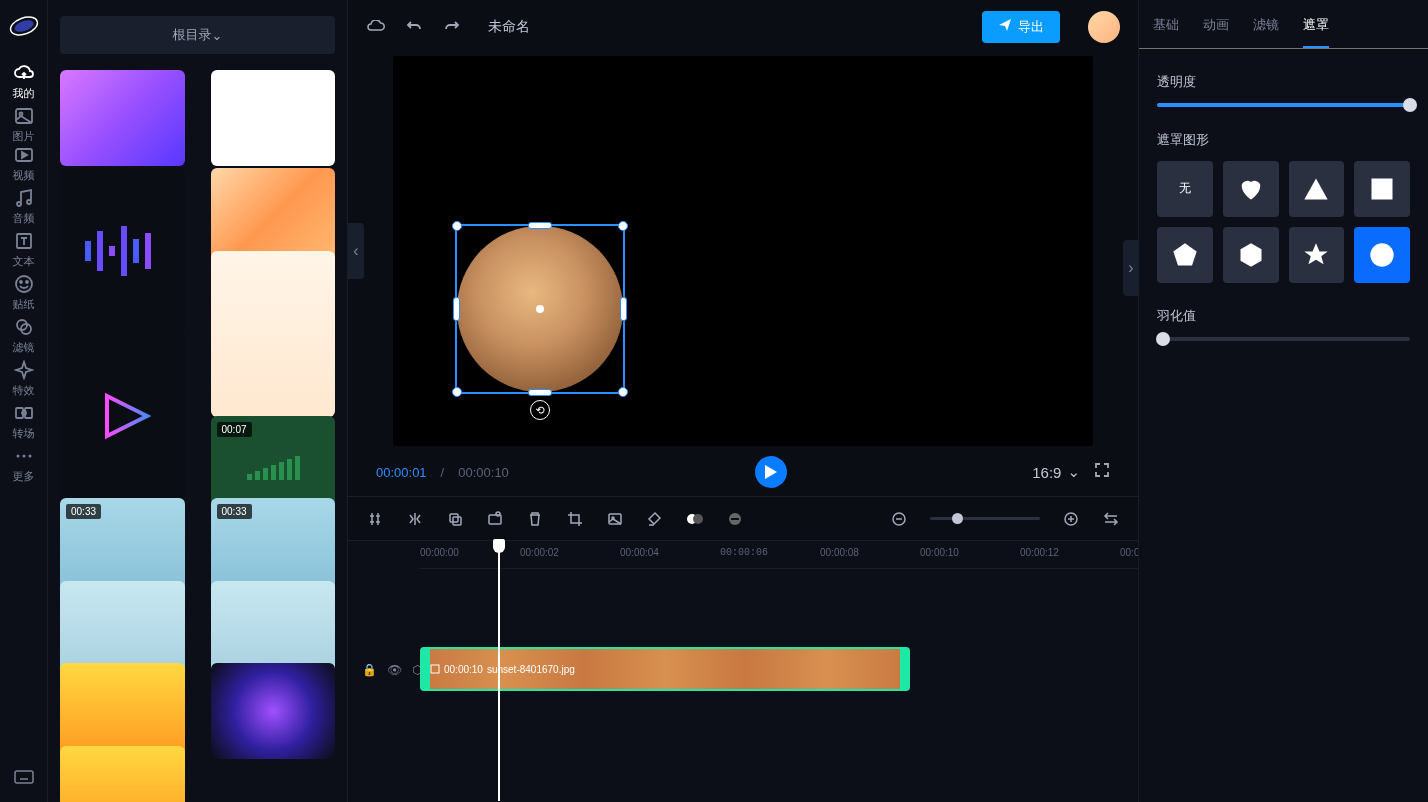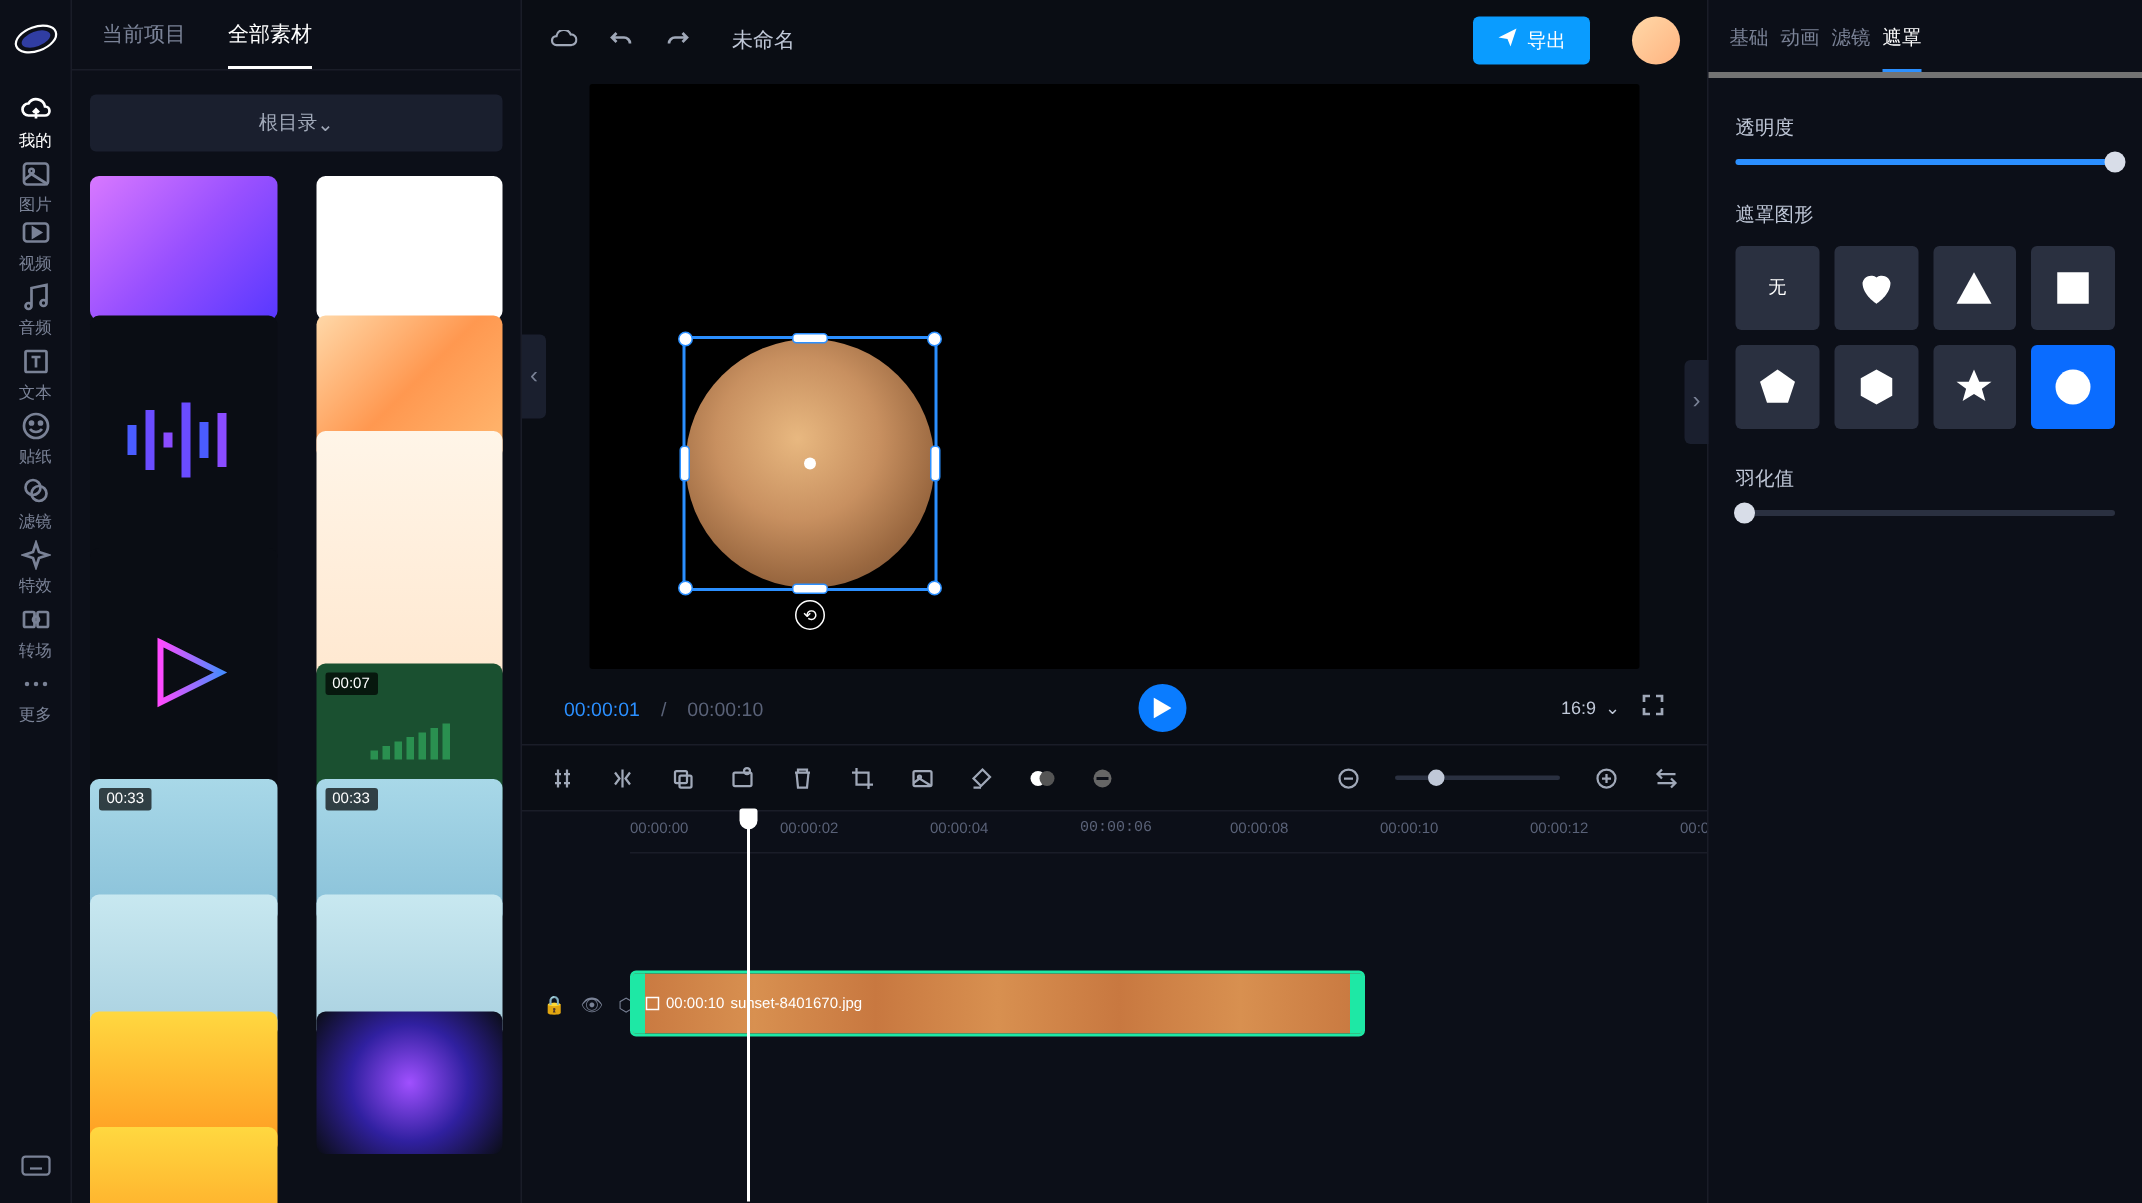--- a/index.html
+++ b/index.html
@@ -37,40 +37,40 @@
 .circle-mask{width:100%;height:100%;border-radius:50%;background:radial-gradient(circle at 45% 40%,#e8b880,#c89060 40%,#9a6840 70%,#6a4830);position:relative}
 .circle-center{position:absolute;top:50%;left:50%;width:8px;height:8px;background:#fff;border-radius:50%;transform:translate(-50%,-50%)}
 .rotate-btn{position:absolute;bottom:-28px;left:50%;transform:translateX(-50%);width:20px;height:20px;border:1.5px solid #fff;border-radius:50%;display:flex;align-items:center;justify-content:center;color:#fff;font-size:11px}
 .collapse-left{position:absolute;left:0;top:50%;transform:translateY(-50%);width:16px;height:56px;background:#1a1f2e;border-radius:0 4px 4px 0;display:flex;align-items:center;justify-content:center;cursor:pointer;color:#7a8296}
 .playback-bar{height:48px;display:flex;align-items:center;padding:0 28px;gap:14px}
 .time-cur{color:#2b8fff;font-size:13px}
 .time-sep{color:#5a6278;font-size:13px}
 .time-tot{color:#5a6278;font-size:13px}
 .pb-spacer{flex:1}
 .play-btn{width:32px;height:32px;background:#0a7cff;border-radius:50%;display:flex;align-items:center;justify-content:center;cursor:pointer}
-.ratio{color:#c0c8d8;font-size:12px;display:flex;align-items:center;gap:6px;cursor:pointer}
+.ratio{color:#c0c8d8;font-size:15px;display:flex;align-items:center;gap:6px;cursor:pointer}
 .fs-icon{color:#a0a8b8;cursor:pointer}
 .tool-row{height:44px;border-top:1px solid #1a1d28;display:flex;align-items:center;padding:0 18px;gap:22px}
 .tool-ic{width:18px;height:18px;cursor:pointer;color:#a0a8b8;display:flex;align-items:center;justify-content:center}
 .tool-spacer{flex:1}
 .zoom-slider{width:110px;height:3px;background:#2a3040;border-radius:2px;position:relative}
 .zoom-thumb{position:absolute;left:22px;top:-4px;width:11px;height:11px;background:#c0c8d8;border-radius:50%}
 .timeline{flex:0 0 262px;border-top:1px solid #1a1d28;display:flex;flex-direction:column;background:#0c0f18}
 .ruler{height:28px;position:relative;margin-left:72px;font-size:10px;color:#5a6278;border-bottom:1px solid #1a1d28}
 .tick{position:absolute;top:6px}
 .playhead{position:absolute;left:78px;top:0;width:2px;height:260px;background:#fff;z-index:5}
 .playhead::before{content:"";position:absolute;top:-2px;left:-5px;width:12px;height:14px;background:#fff;border-radius:2px 2px 6px 6px}
 .tracks{flex:1;position:relative;margin-left:0}
 .track-controls{position:absolute;left:14px;top:94px;display:flex;gap:10px;color:#7a8296;font-size:12px}
 .clip{position:absolute;left:72px;top:78px;width:490px;height:44px;background:linear-gradient(90deg,#c87840,#d89050,#c87840,#d89050,#c87840,#d89050,#c87840);border:2px solid #1ee8a5;border-radius:4px;display:flex;align-items:center;padding-left:8px;gap:4px;font-size:10px;color:#fff}
 .clip-handle{position:absolute;width:8px;height:100%;background:#1ee8a5;top:0}
 .ch-l{left:0;border-radius:2px 0 0 2px}.ch-r{right:0;border-radius:0 2px 2px 0}
 .right-panel{width:290px;background:#0c0f18;border-left:1px solid #1a1d28;display:flex;flex-direction:column;position:relative}
 .collapse-right{position:absolute;left:-16px;top:240px;width:16px;height:56px;background:#1a1f2e;border-radius:4px 0 0 4px;display:flex;align-items:center;justify-content:center;cursor:pointer;color:#7a8296}
-.rp-tabs{display:flex;padding:16px 14px 0;gap:8px;border-bottom:4px solid #737373}
+.rp-tabs{display:flex;padding:16px 14px 0;gap:24px;border-bottom:1px solid #737373}
 .rp-tab{color:#7a8296;font-size:13px;padding-bottom:12px;cursor:pointer}
 .rp-tab.active{color:#fff;border-bottom:2px solid #2b8fff}
 .rp-body{padding:24px 18px;display:flex;flex-direction:column;gap:24px}
 .prop-label{font-size:13px;color:#c0c8d8}
 .slider{height:4px;background:#2a3040;border-radius:2px;position:relative;margin-top:12px}
 .slider-fill{height:100%;background:#2b8fff;border-radius:2px}
 .slider-thumb{position:absolute;top:-5px;width:14px;height:14px;background:#d8dde8;border-radius:50%}
 .shape-grid{display:grid;grid-template-columns:repeat(4,1fr);gap:10px;margin-top:12px}
 .shape{aspect-ratio:1;background:#2a3040;border-radius:4px;display:flex;align-items:center;justify-content:center;cursor:pointer;color:#fff;font-size:12px}
 .shape.sel{background:#0a6cff}
@@ -202,24 +202,20 @@
             <line x1="5" y1="5" x2="5" y2="5"></line>
             <line x1="9" y1="5" x2="9" y2="5"></line>
             <line x1="13" y1="5" x2="13" y2="5"></line>
             <line x1="6" y1="9" x2="14" y2="9"></line>
           </svg>
         </div>
       </div>
   </div>
 
   <div class="asset-panel">
-    <div class="asset-tabs">
-      <div class="asset-tab">当前项目</div>
-      <div class="asset-tab active">全部素材</div>
-    </div>
     <div class="folder-select">
       <span>根目录</span>
       <span>⌄</span>
     </div>
     <div class="asset-grid" id="asset-grid">
         <div class="asset-item asset-purple"></div>
         <div class="asset-item asset-qr">
           <div></div>
           <div></div>
           <div></div>

